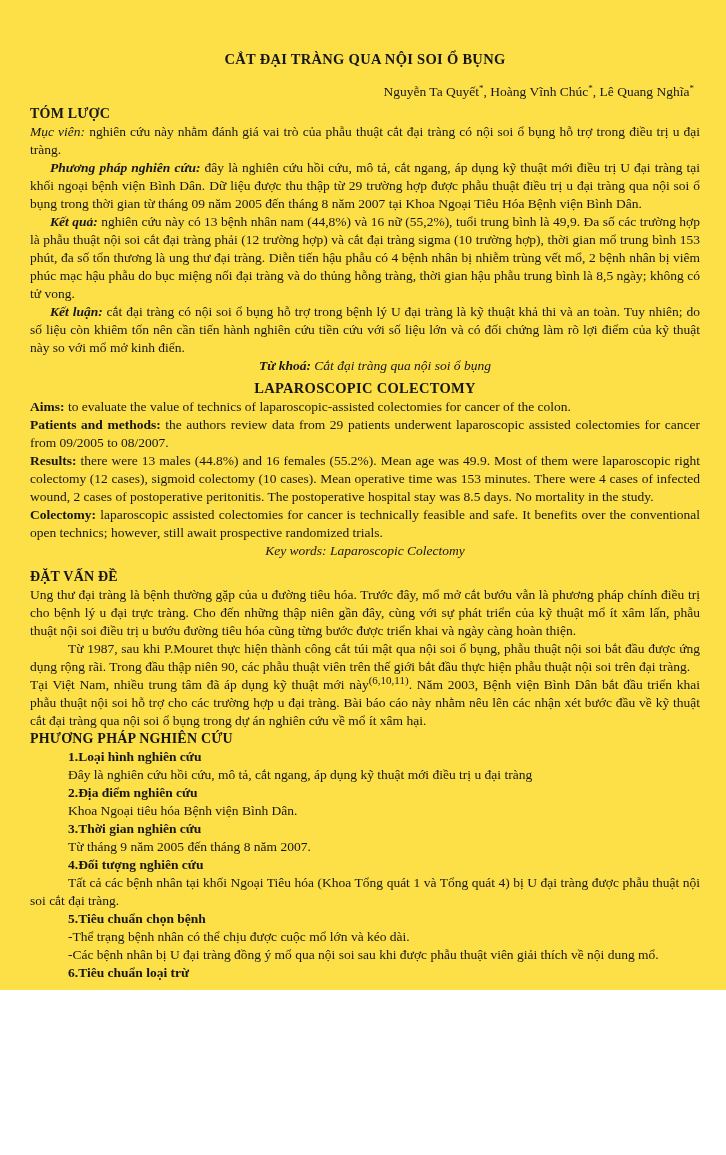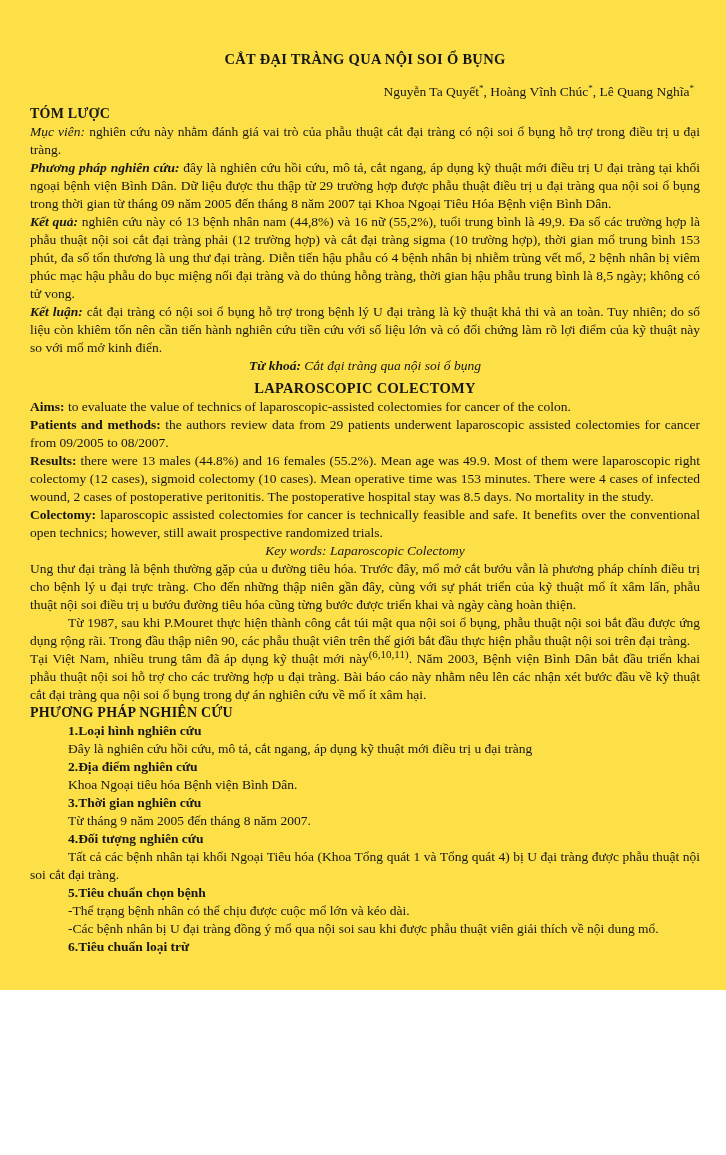--- a/index.html
+++ b/index.html
@@ -35,21 +35,21 @@
   }
   h2.sec.spaced{margin-top:8px;}
   .center-head{
     text-align:center;
     font-weight:bold;
     font-size:14.5px;
     margin:4px 0 1px 0;
     letter-spacing:.3px;
   }
   p{margin:0;text-align:justify;}
-  .lbl-bi{font-weight:bold;font-style:italic;}
+  .lbl-bi{font-weight:bold;font-style:italic;margin-left:20px;}
   .lbl-i{font-style:italic;}
   .lbl-b{font-weight:bold;}
   .italic{font-style:italic;}
   .kw{text-align:center;}
   .ti{text-indent:38px;}
   .indent{padding-left:38px;text-align:left;}
   .sub-head{
     font-weight:bold;
     padding-left:38px;
     text-align:left;
@@ -104,20 +104,21 @@
     <p><span class="lbl-b">Aims: </span><span>to evaluate the value of technics of laparoscopic-assisted colectomies for cancer of the colon.</span></p>
 
     <p><span class="lbl-b">Patients and methods: </span><span>the authors review data from 29 patients underwent laparoscopic assisted colectomies for cancer from 09/2005 to 08/2007.</span></p>
 
     <p><span class="lbl-b">Results: </span><span>there were 13 males (44.8%) and 16 females (55.2%). Mean age was 49.9. Most of them were laparoscopic right colectomy (12 cases), sigmoid colectomy (10 cases). Mean operative time was 153 minutes. There were 4 cases of infected wound, 2 cases of postoperative peritonitis. The postoperative hospital stay was 8.5 days. No mortality in the study.</span></p>
 
     <p><span class="lbl-b">Colectomy: </span><span>laparoscopic assisted colectomies for cancer is technically feasible and safe. It benefits over the conventional open technics; however, still await prospective randomized trials.</span></p>
 
     <p class="kw"><span class="lbl-i">Key words: </span><span class="italic">Laparoscopic Colectomy</span></p>
 
+    <h2 class="sec spaced">ĐẶT VẤN ĐỀ</h2>
 
     <p>Ung thư đại tràng là bệnh thường gặp của u đường tiêu hóa. Trước đây, mổ mở cắt bướu vẫn là phương pháp chính điều trị cho bệnh lý u đại trực tràng. Cho đến những thập niên gần đây, cùng với sự phát triển của kỹ thuật mổ ít xâm lấn, phẫu thuật nội soi điều trị u bướu đường tiêu hóa cũng từng bước được triển khai và ngày càng hoàn thiện.</p>
 
     <p class="ti">Từ 1987, sau khi P.Mouret thực hiện thành công cắt túi mật qua nội soi ổ bụng, phẫu thuật nội soi bắt đầu được ứng dụng rộng rãi. Trong đầu thập niên 90, các phẫu thuật viên trên thế giới bắt đầu thực hiện phẫu thuật nội soi trên đại tràng.</p>
 
     <p><span>Tại Việt Nam, nhiều trung tâm đã áp dụng kỹ thuật mới này</span><sup class="ref">(6,10,11)</sup><span>. Năm 2003, Bệnh viện Bình Dân bắt đầu triển khai phẫu thuật nội soi hỗ trợ cho các trường hợp u đại tràng. Bài báo cáo này nhằm nêu lên các nhận xét bước đầu về kỹ thuật cắt đại tràng qua nội soi ổ bụng trong dự án nghiên cứu về mổ ít xâm hại.</span></p>
 
     <h2 class="sec">PHƯƠNG PHÁP NGHIÊN CỨU</h2>
 
     <div class="sub-head">1.Loại hình nghiên cứu</div>

